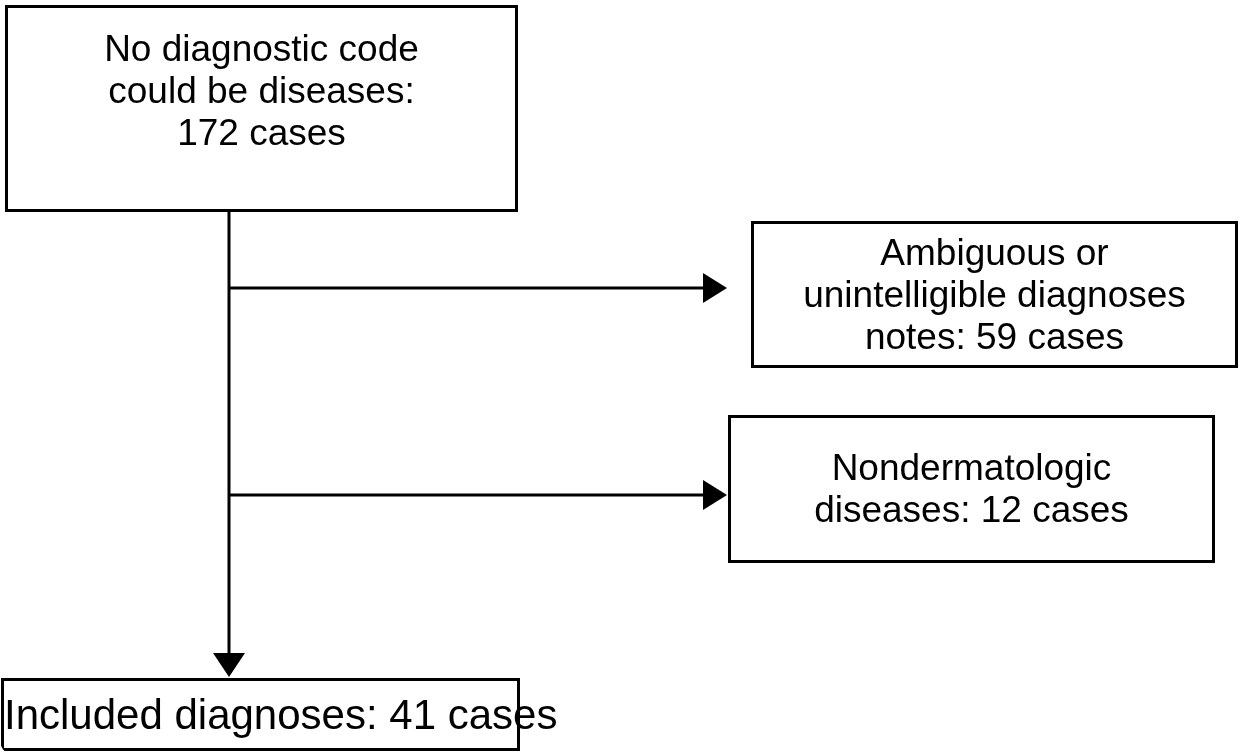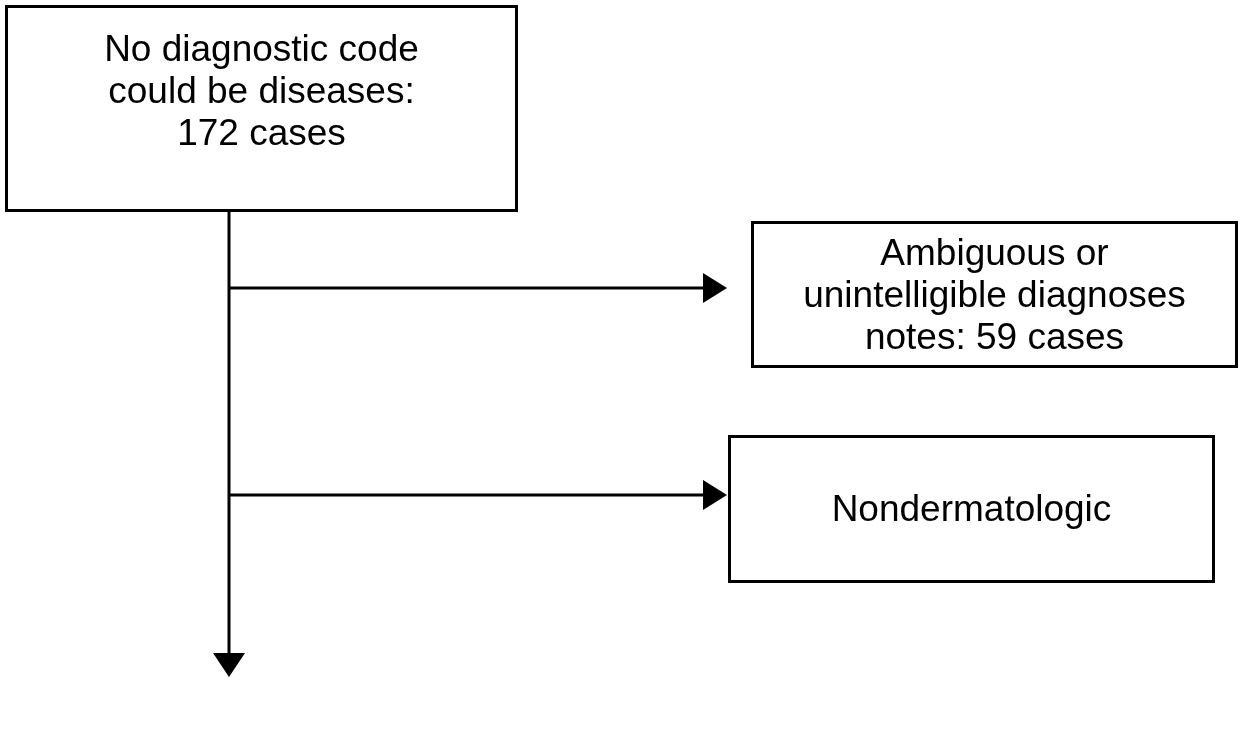--- a/index.html
+++ b/index.html
@@ -49,21 +49,20 @@
     margin-left: 23px;
   }
   .node-nonderm {
     left: 728px;
     top: 415px;
     width: 487px;
     height: 148px;
     display: flex;
     flex-direction: column;
     justify-content: center;
-    margin-top: 20px;
   }
   
   .node-included {
     left: 1px;
     top: 678px;
     width: 519px;
     height: 73px;
     display: flex;
     flex-direction: column;
     justify-content: center;
@@ -105,16 +104,20 @@
   </div>
 
   <div class="node node-ambiguous">
     <div class="txt">Ambiguous or</div>
     <div class="txt">unintelligible diagnoses</div>
     <div class="txt">notes: 59 cases</div>
   </div>
 
   <div class="node node-nonderm">
     <div class="txt">Nondermatologic</div>
+    <div class="txt">diseases: 12 cases</div>
   </div>
 
+  <div class="node node-included">
+    <div class="txt">Included diagnoses: 41 cases</div>
+  </div>
 
 </div>
 
 </body></html>

